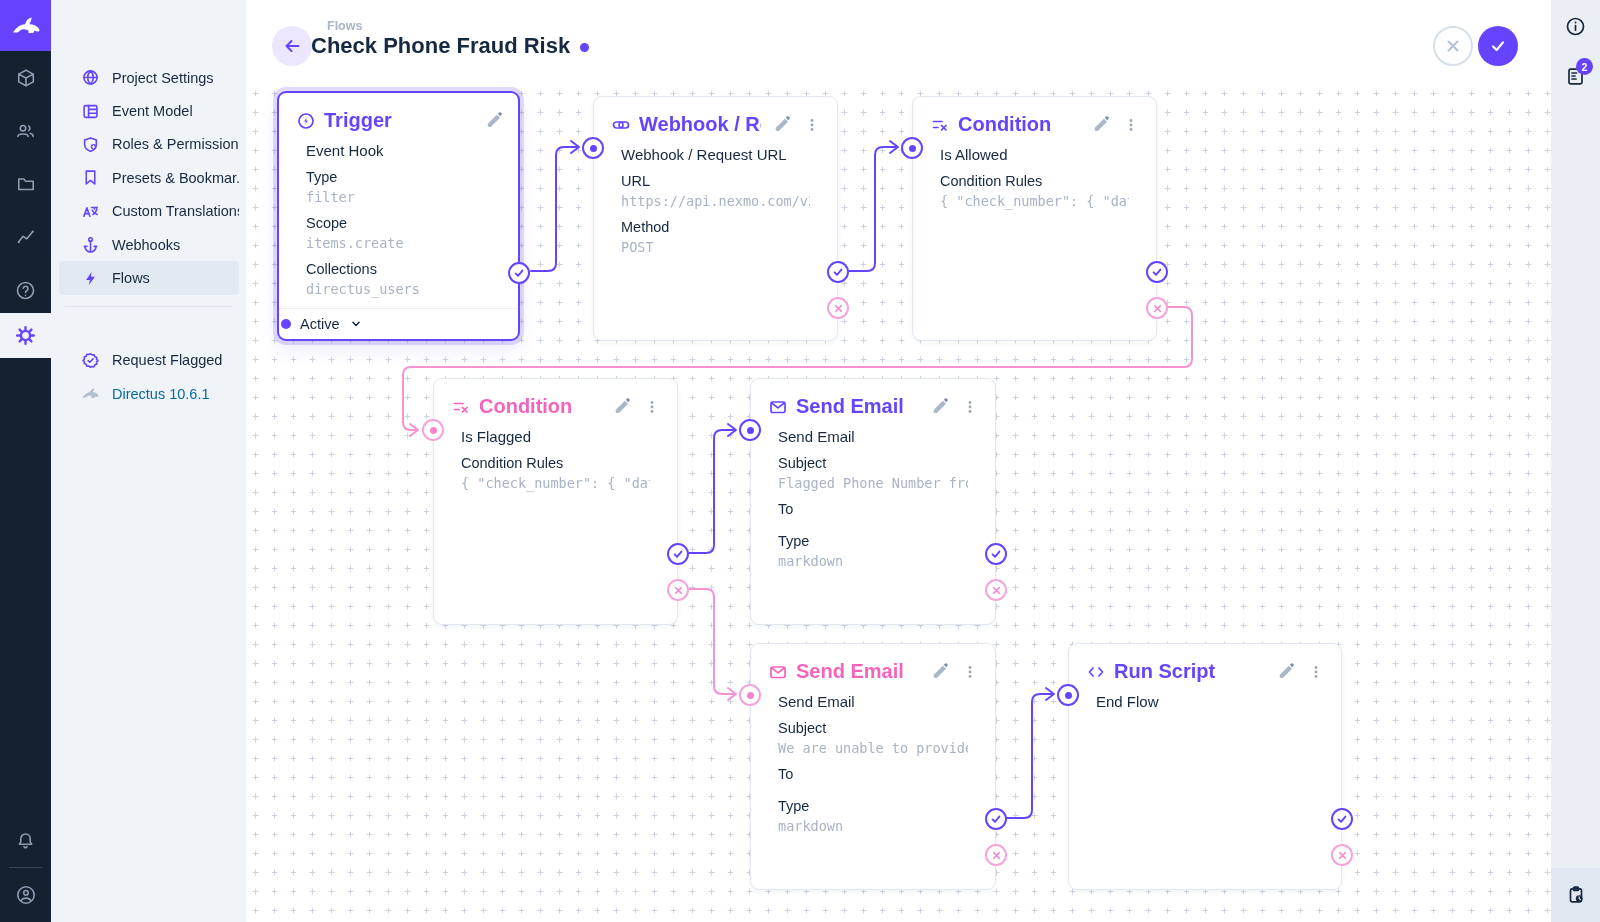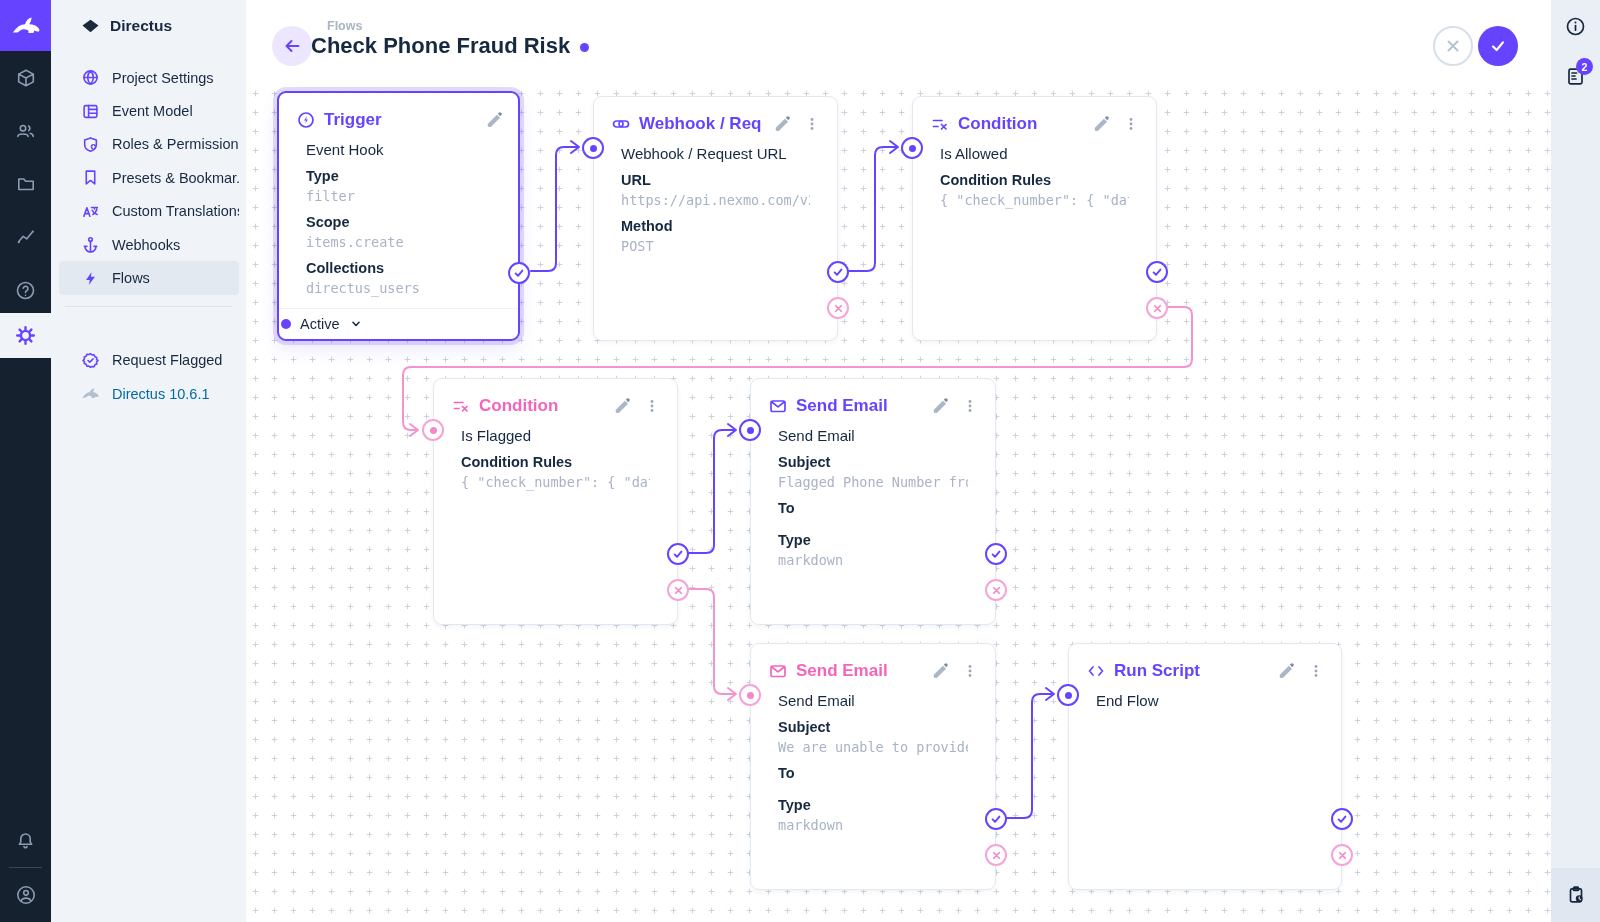--- a/index.html
+++ b/index.html
@@ -44,26 +44,26 @@
       radial-gradient(ellipse 3.5px 1px at center,#cad2df 55%,rgba(202,210,223,0) 100%),
       radial-gradient(ellipse 1px 3.5px at center,#cad2df 55%,rgba(202,210,223,0) 100%);
     background-size:19px 19px;}
   .edges{position:absolute;left:0;top:0;width:1600px;height:922px;z-index:12;pointer-events:none}
   
   .panel{position:absolute;background:#fff;border:1.5px solid #e2e8f0;border-radius:9px;box-sizing:border-box;z-index:14;box-shadow:0 2px 5px rgba(23,41,64,.05)}
   .panel.selected{border:2px solid #6644ff;box-shadow:0 0 0 4px rgba(102,68,255,.18),0 8px 18px rgba(102,68,255,.12)}
   .panel-header{display:flex;align-items:center;gap:9px;padding:16px 14px 4px 18px}
   .p-icon{width:18px;height:18px;flex:0 0 18px;color:#6644ff;display:flex;align-items:center;justify-content:center}
   .p-icon svg{stroke:currentColor;fill:none;stroke-width:1.7;stroke-linecap:round;stroke-linejoin:round}
-  .panel-title{flex:1;min-width:0;font-size:17px;font-weight:700;color:#6644ff;white-space:nowrap;overflow:hidden}
+  .panel-title{flex:1;min-width:0;font-size:20px;font-weight:700;color:#6644ff;white-space:nowrap;overflow:hidden}
   .panel.pink .panel-title,.panel.pink .p-icon{color:#f464bd}
   .hdr-btn{width:22px;height:22px;display:flex;align-items:center;justify-content:center;cursor:pointer;flex:0 0 auto}
   .panel-body{padding:0 27px;font-size:15px}
   .p-name{line-height:20px;margin-top:5px}
-  .f-label{font-weight:700;font-size:14.5px;line-height:20px;margin-top:6px}
+  .f-label{font-weight:400;font-size:14.5px;line-height:20px;margin-top:6px}
   .f-value{font-family:"DejaVu Sans Mono","Liberation Mono",monospace;font-size:13.5px;line-height:20px;color:#a8b3c5;white-space:nowrap;overflow:hidden}
   .f-value:empty{height:6px}
   .panel-footer{position:absolute;left:0;right:0;bottom:0;height:30px;border-top:1px solid #edf1f6;display:flex;align-items:center;gap:9px;padding-left:2px;font-size:14.5px;cursor:pointer}
   .status-dot{width:10px;height:10px;border-radius:50%;background:#6644ff}
   
   .conn{position:absolute;width:22px;height:22px;border-radius:50%;background:#fff;border:2px solid #6644ff;box-sizing:border-box;display:flex;align-items:center;justify-content:center;z-index:16;color:#6644ff;cursor:pointer}
   .conn.input{left:-12px;top:40px}
   .conn.input::after{content:"";width:7px;height:7px;border-radius:50%;background:#6644ff}
   .conn.resolve{right:-12px;top:164px}
   .conn.reject{right:-12px;top:200px;border-color:#f6a3d8;color:#f487cd}
@@ -477,26 +477,20 @@
   <div class="mod-item" style="top:870px">
     <svg width="22" height="22" viewBox="0 0 22 22">
         <circle cx="11" cy="11" r="8.2"></circle>
         <circle cx="11" cy="8.8" r="2.3"></circle>
         <path d="M6.4 16.5 c1.2-3.2 8-3.2 9.2 0"></path>
       </svg>
   </div>
 </div>
 
 <div class="sidebar">
-  <div class="sb-header">
-    <svg width="17" height="14" viewBox="0 0 18 14">
-        <polygon points="9,0.5 17.5,6.5 9,13.5 0.5,6.5" fill="#1b2a3d"></polygon>
-      </svg>
-    <span>Directus</span>
-  </div>
 
   <div class="nav-item" style="top:61px">
     <span class="ni">
         <svg width="17" height="17" viewBox="0 0 16 16">
           <circle cx="8" cy="8" r="6.2"></circle>
           <path d="M1.8 8 h12.4 M8 1.8 c-3.6 3.6-3.6 8.8 0 12.4 M8 1.8 c3.6 3.6 3.6 8.8 0 12.4"></path>
         </svg>
       </span>
     <span>Project Settings</span>
   </div>

